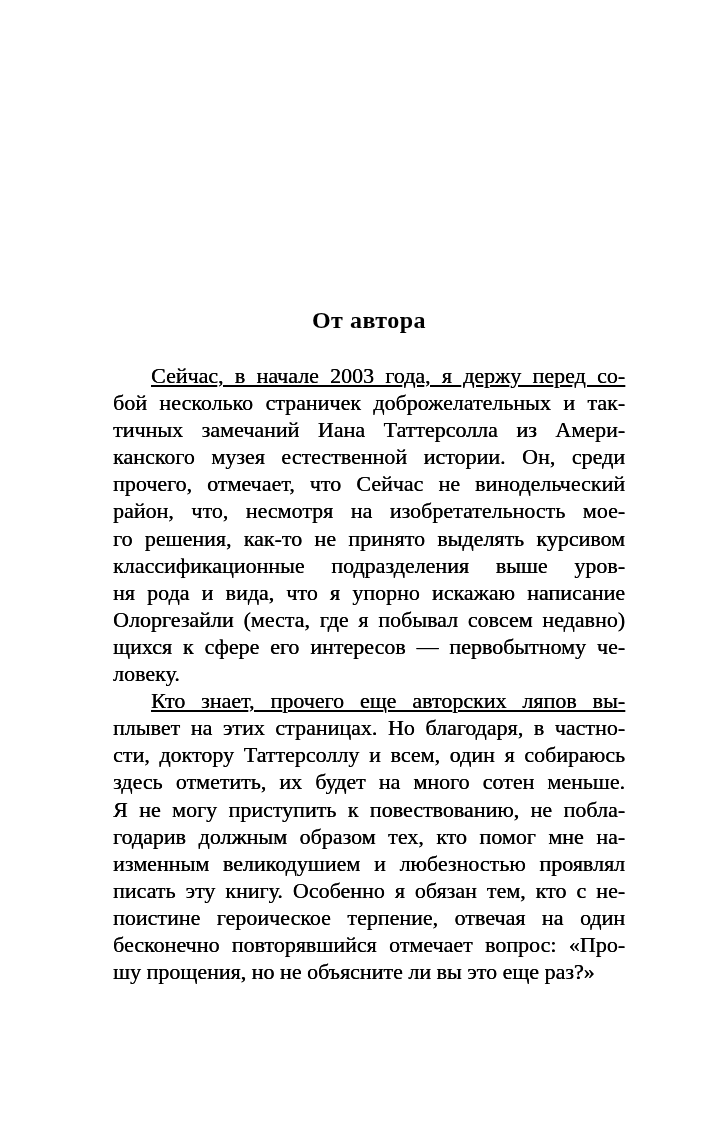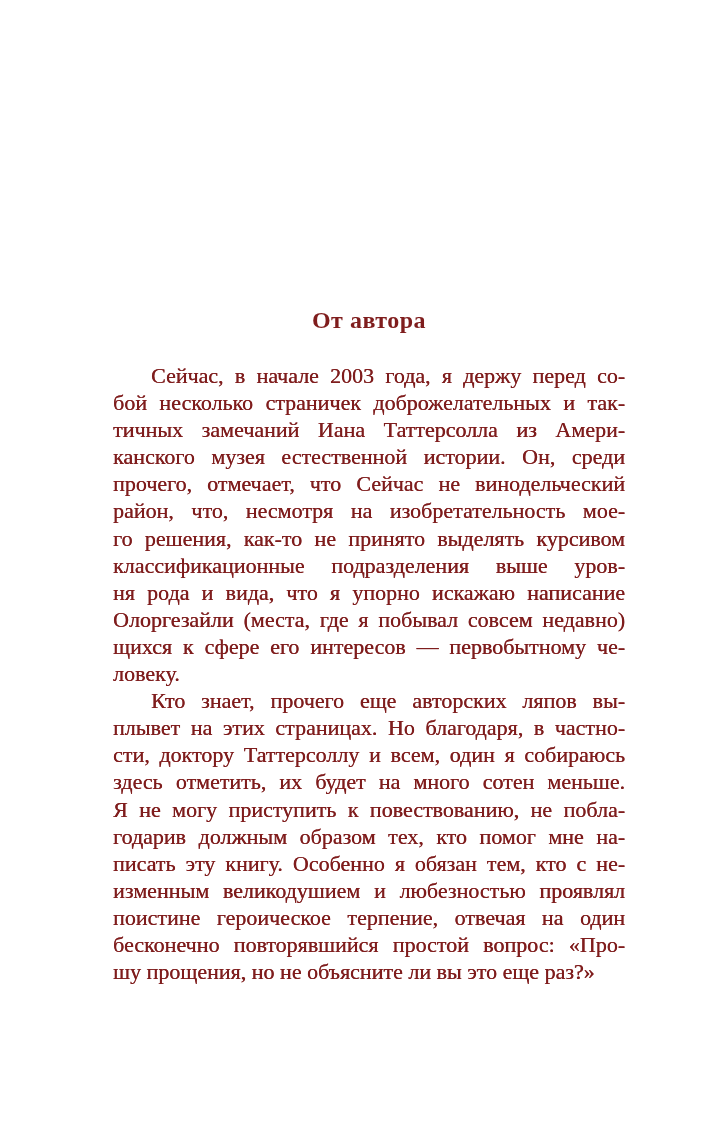--- a/index.html
+++ b/index.html
@@ -7,21 +7,21 @@
     padding: 0;
     background: #ffffff;
   }
   .page {
     position: relative;
     width: 646px;
     height: 1122px;
     background: #ffffff;
     overflow: hidden;
     font-family: "Liberation Serif", serif;
-    color: #7f1d1d;
+    color: #000000;
   }
   .text-column {
     position: absolute;
     left: 113px;
     top: 307px;
     width: 512px;
   }
   .title {
     font-size: 24px;
     line-height: 26px;
@@ -37,20 +37,21 @@
   .line {
     font-size: 22px;
     line-height: 27.1px;
     text-align: justify;
     text-align-last: justify;
     white-space: normal;
     text-shadow: 0.3px 0 0 currentColor; 
   }
   .line.first {
     padding-left: 38px;
+    text-decoration: underline;
   }
   .line.last {
     text-align-last: left;
   }
 </style>
 </head>
 <body>
 
 <div class="page">
   <div class="text-column">
@@ -70,21 +71,21 @@
           <div class="line">щихся к сфере его интересов — первобытному че-</div>
           <div class="line last">ловеку.</div>
         </div>
         <div class="paragraph">
           <div class="line first">Кто знает, прочего еще авторских ляпов вы-</div>
           <div class="line">плывет на этих страницах. Но благодаря, в частно-</div>
           <div class="line">сти, доктору Таттерсоллу и всем, один я собираюсь</div>
           <div class="line">здесь отметить, их будет на много сотен меньше.</div>
           <div class="line">Я не могу приступить к повествованию, не побла-</div>
           <div class="line">годарив должным образом тех, кто помог мне на-</div>
+          <div class="line">изменным великодушием и любезностью проявлял</div>
           <div class="line">писать эту книгу. Особенно я обязан тем, кто с не-</div>
-          <div class="line">изменным великодушием и любезностью проявлял</div>
           <div class="line">поистине героическое терпение, отвечая на один</div>
-          <div class="line">бесконечно повторявшийся простой вопрос: «Про-</div>
+          <div class="line">бесконечно повторявшийся отмечает вопрос: «Про-</div>
           <div class="line last">шу прощения, но не объясните ли вы это еще раз?»</div>
         </div>
       </div>
   </div>
 </div>
 
 </body></html>

